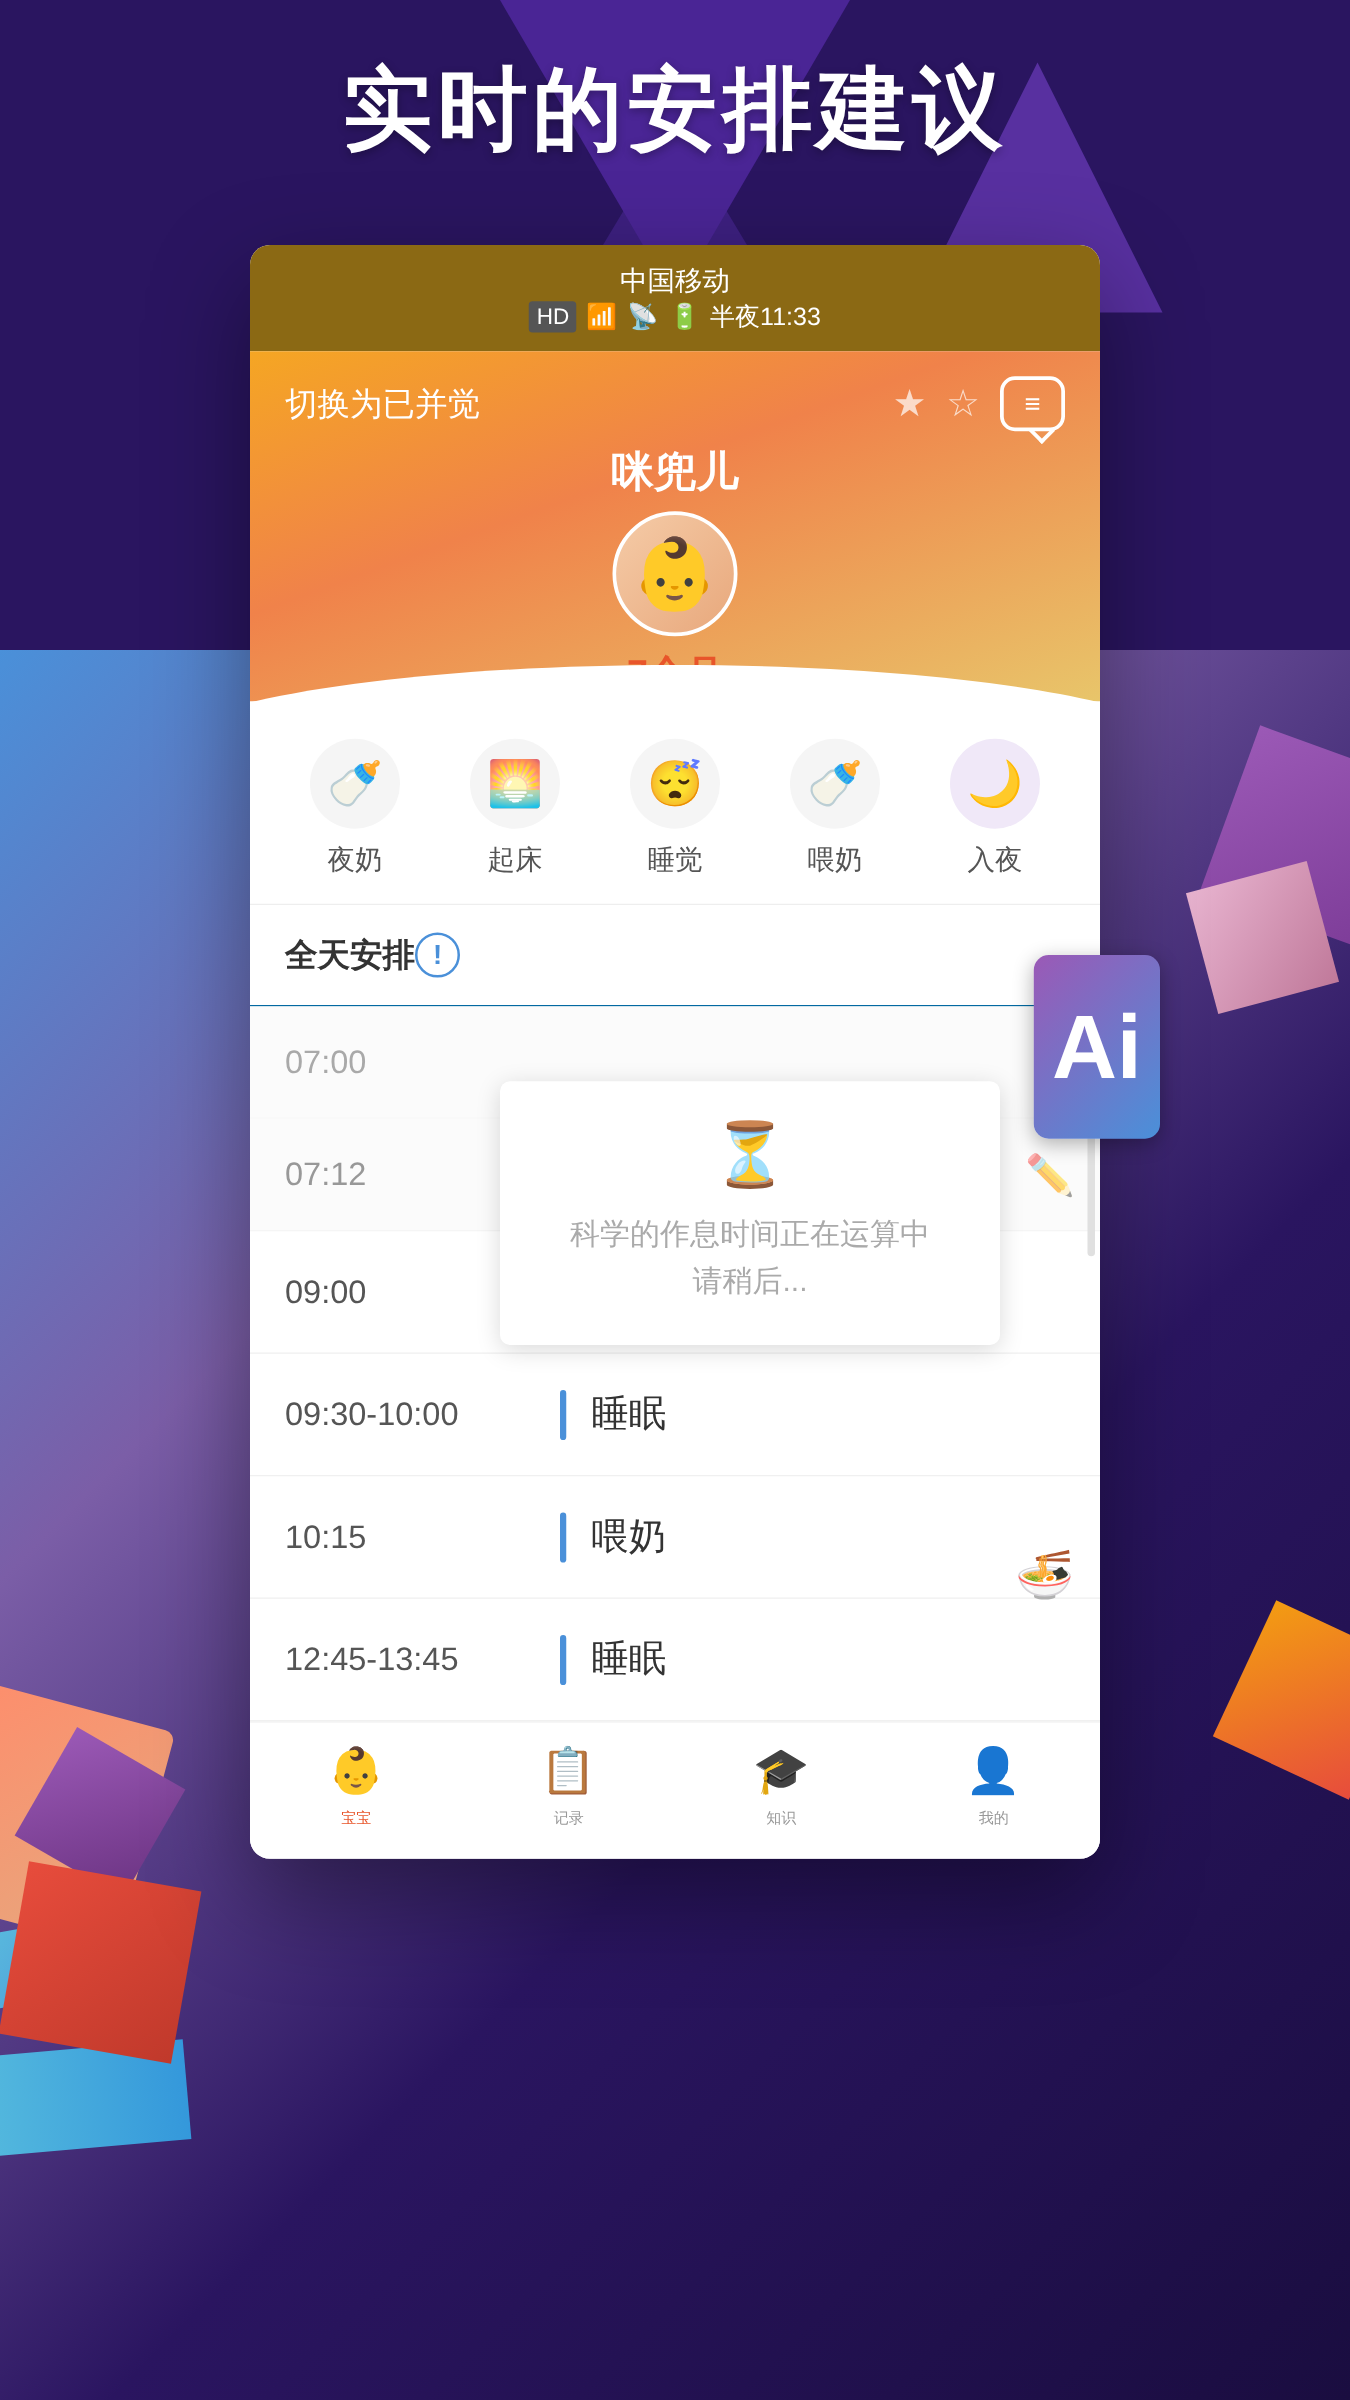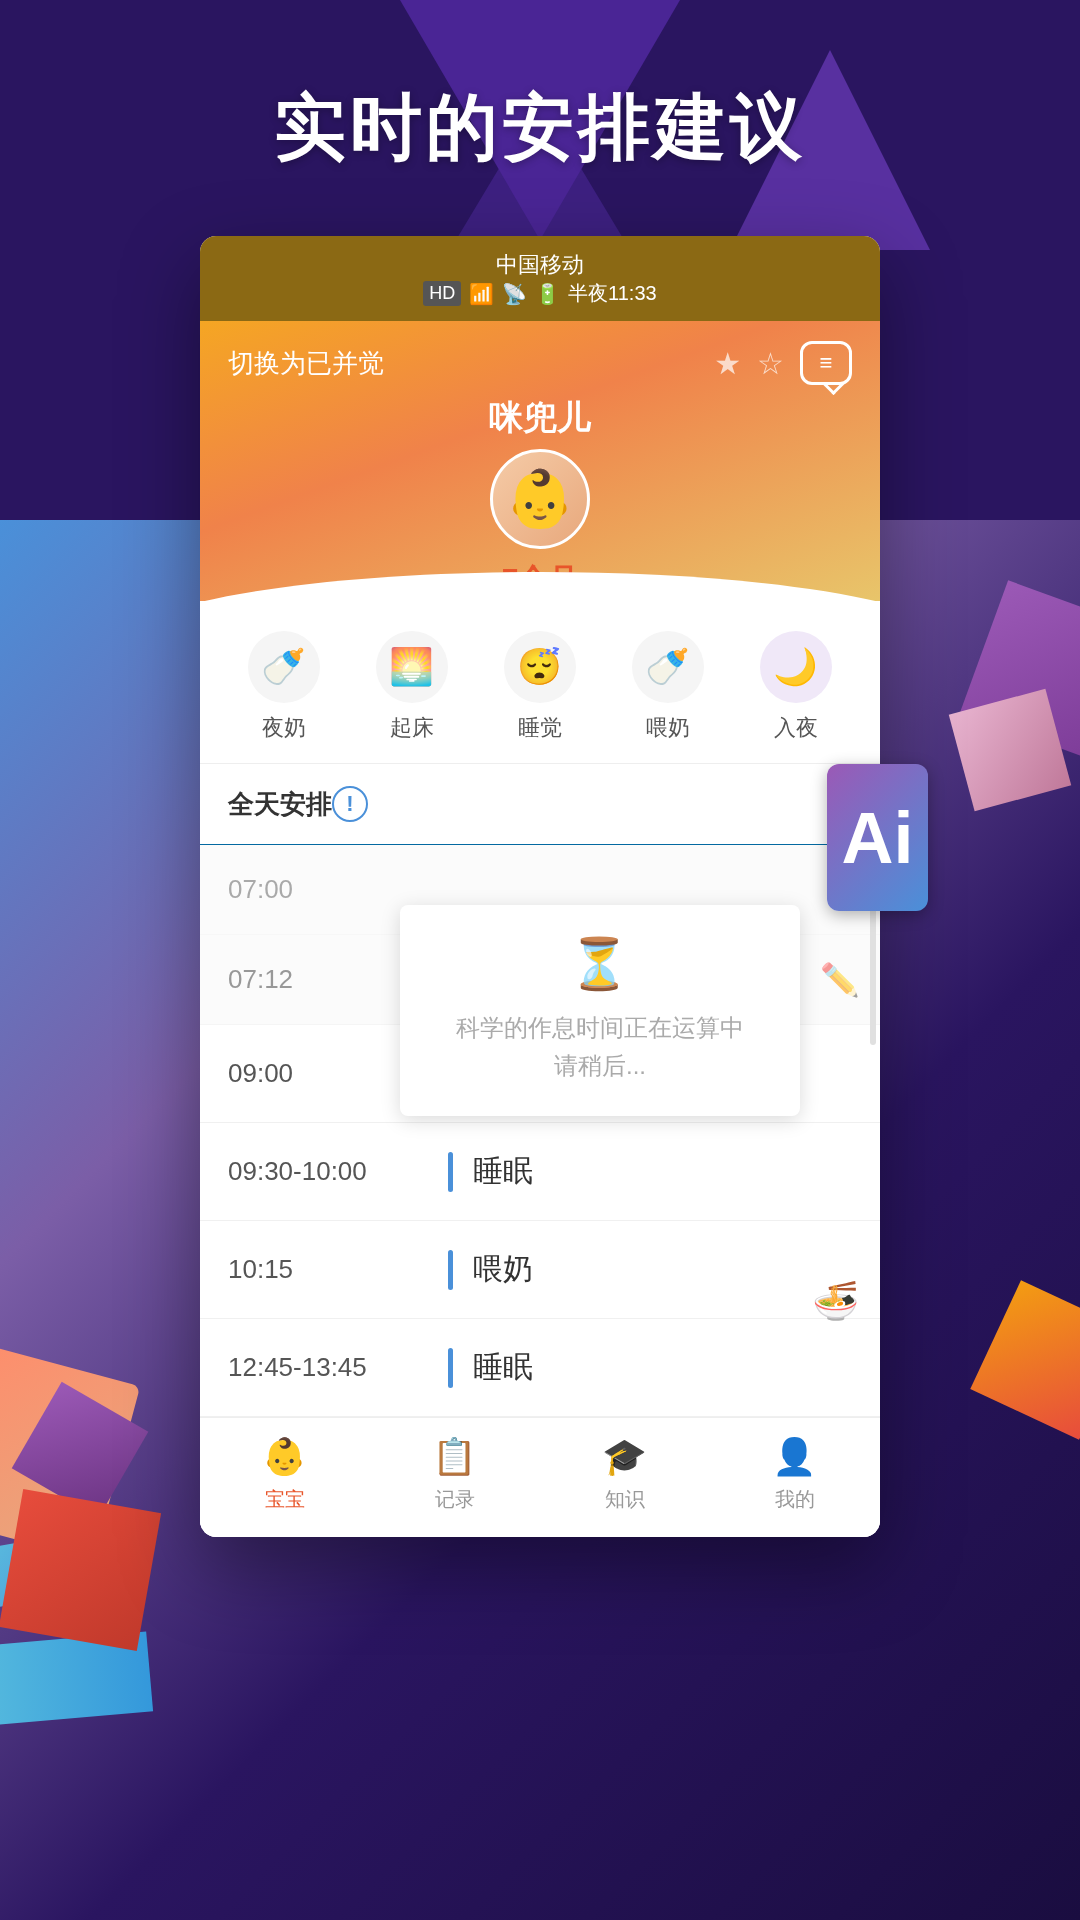--- a/index.html
+++ b/index.html
@@ -129,21 +129,21 @@
       transform: rotate(10deg);
     }
 
     
     .main-content {
       position: relative;
       z-index: 1;
       display: flex;
       flex-direction: column;
       align-items: center;
-      padding-top: 80px;
+      padding-top: 40px;
     }
 
     
     .page-title {
       color: white;
       font-size: 72px;
       font-weight: 900;
       text-align: center;
       margin-bottom: 60px;
       text-shadow: 0 2px 8px rgba(0,0,0,0.3);
@@ -432,21 +432,21 @@
     .nav-icon {
       font-size: 36px;
       color: #999;
     }
 
     .nav-icon.active {
       color: #e8552a;
     }
 
     .nav-label {
-      font-size: 20px;
+      font-size: 12px;
       color: #999;
     }
 
     .nav-label.active {
       color: #e8552a;
     }
 
     
     .schedule-list {
       position: relative;

